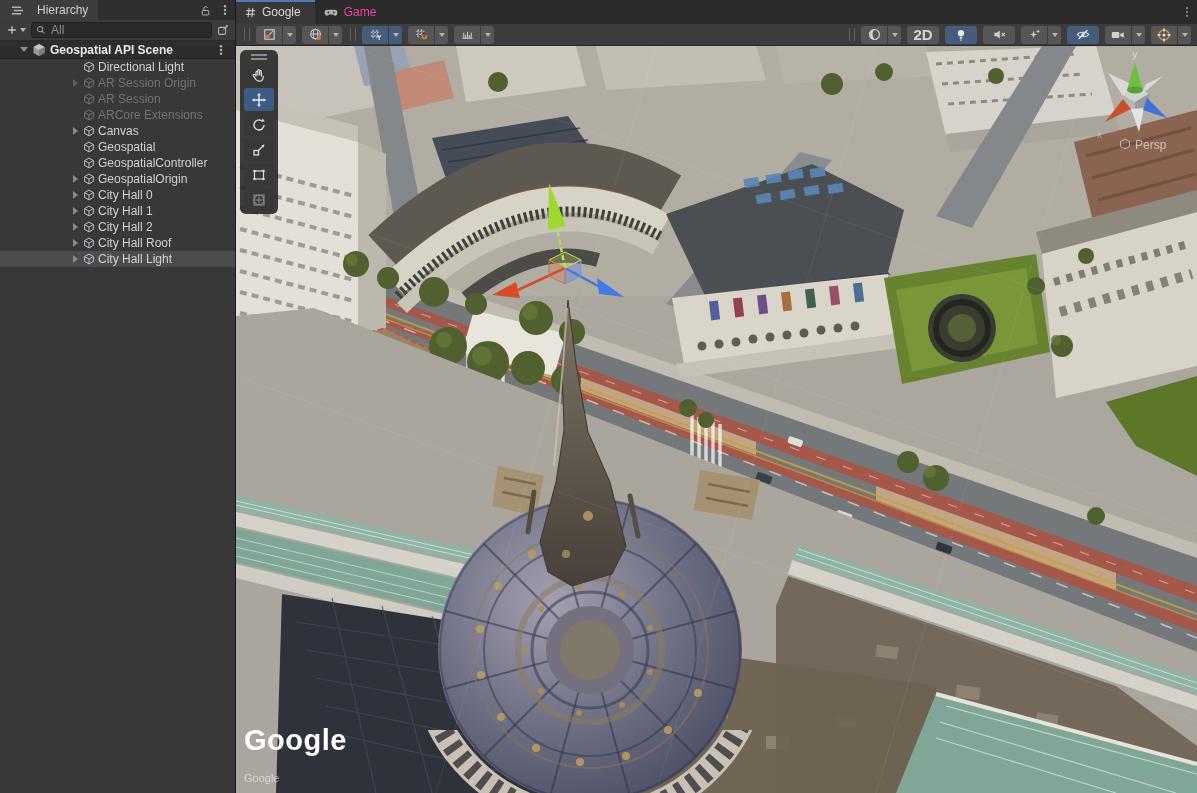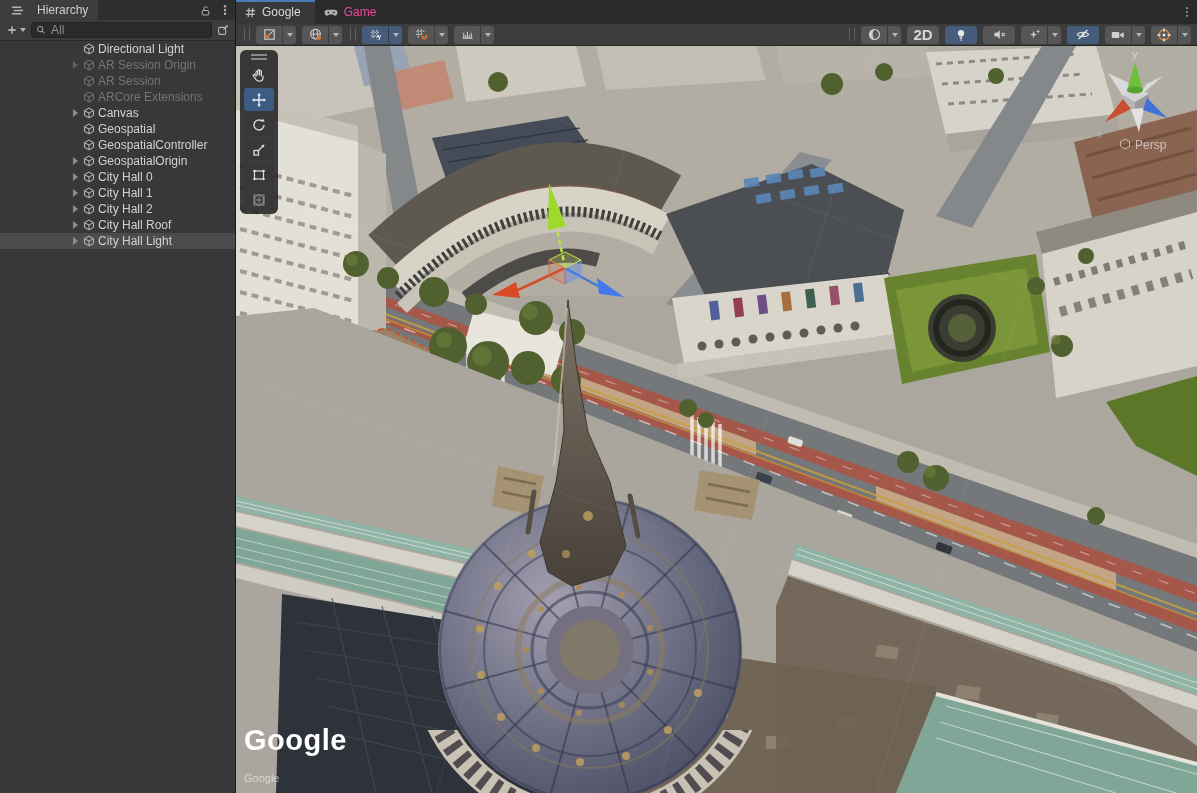--- a/index.html
+++ b/index.html
@@ -113,20 +113,38 @@
       </div>
       <span class="strip-icon">
         <svg width="14" height="14" viewBox="0 0 16 16">
             <rect x="3" y="5" width="8" height="8" rx="1.5" fill="none" stroke="#b4b4b4" stroke-width="1.2"></rect>
             <path d="M8.5 7.5 13 3" stroke="#b4b4b4" stroke-width="1.3"></path>
             <path d="M13.6 2.4 10.6 3l2.4 2.4z" fill="#b4b4b4"></path>
           </svg>
       </span>
     </div>
 
+    <div class="scene-header">
+      <span class="fold-open"></span>
+      <span style="display:flex;">
+        <svg width="14" height="14" viewBox="0 0 14 14">
+            <path d="M7 1 12.5 4v6L7 13 1.5 10V4Z" fill="#9a9a9a"></path>
+            <path d="M7 1 12.5 4 7 7 1.5 4Z" fill="#c6c6c6"></path>
+            <path d="M7 7l5.5-3v6L7 13Z" fill="#7d7d7d"></path>
+          </svg>
+      </span>
+      <span class="name">Geospatial API Scene</span>
+      <span class="strip-icon">
+        <svg width="12" height="12" viewBox="0 0 12 12">
+            <circle cx="6" cy="2.2" r="1.2" fill="#b4b4b4"></circle>
+            <circle cx="6" cy="6" r="1.2" fill="#b4b4b4"></circle>
+            <circle cx="6" cy="9.8" r="1.2" fill="#b4b4b4"></circle>
+          </svg>
+      </span>
+    </div>
 
     <ul class="tree">
         <li class="tree-row no-children">
         <span class="fold"></span>
         <span class="obj-icon">
           <svg width="12" height="12" viewBox="0 0 12 12">
               <path d="M6 1.1 10.4 3.6v4.8L6 10.9 1.6 8.4V3.6Z" fill="none" stroke="currentColor" stroke-width="1"></path>
               <path d="M1.6 3.6 6 6.1l4.4-2.5M6 6.1v4.8" fill="none" stroke="currentColor" stroke-width="1"></path>
             </svg>
         </span>

